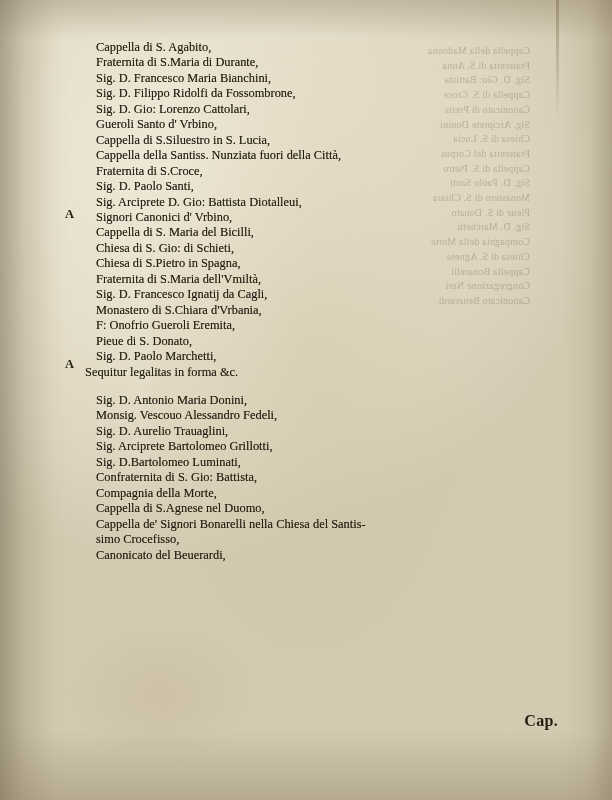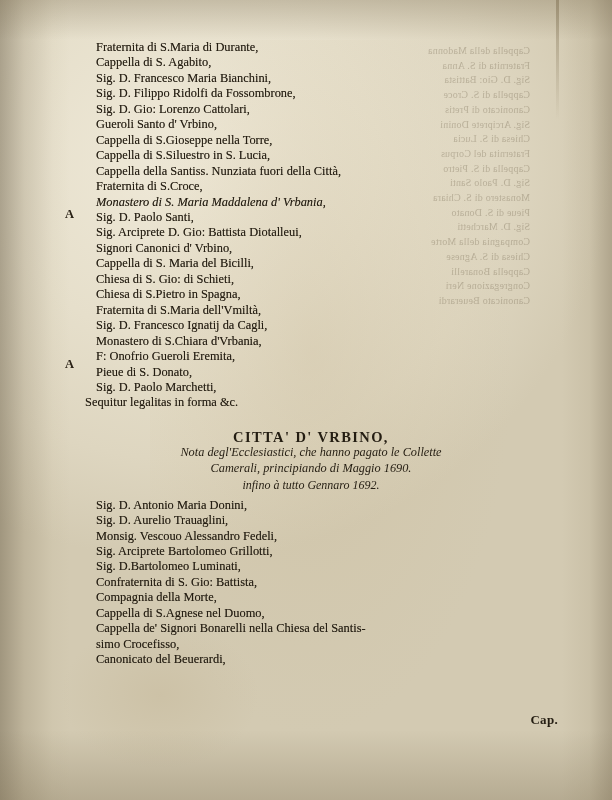--- a/index.html
+++ b/index.html
@@ -118,21 +118,21 @@
     font-weight: bold;
     color: #2a2217;
   }
   #mark-a1 { top: 207px; }
   #mark-a2 { top: 357px; }
 
   .catchword {
     position: absolute;
     right: 54px;
     top: 712px;
-    font-size: 13px;
+    font-size: 16px;
     font-weight: bold;
     color: #241d12;
     letter-spacing: 0.3px;
   }
 
   .title-block { margin-top: 10px; }
   .title-main {
     text-align: center;
     font-size: 14.5px;
     letter-spacing: 1.4px;
@@ -183,60 +183,52 @@
   <div class="right-edge-shadow"></div>
   <div class="top-edge-shadow"></div>
   <div class="bottom-edge-shadow"></div>
   <div class="fold-line"></div>
 
   <div class="margin-mark" id="mark-a1">A</div>
   <div class="margin-mark" id="mark-a2">A</div>
 
   <div class="text-block">
 
+    <div class="line">Cappella di S. Agabito,</div>
     <div class="line">Fraternita di S.Maria di Durante,</div>
-    <div class="line">Cappella di S. Agabito,</div>
     <div class="line">Sig. D. Francesco Maria Bianchini,</div>
     <div class="line">Sig. D. Filippo Ridolfi da Fossombrone,</div>
     <div class="line">Sig. D. Gio: Lorenzo Cattolari,</div>
     <div class="line">Gueroli Santo d' Vrbino,</div>
-    <div class="line">Cappella di S.Gioseppe nella Torre,</div>
     <div class="line">Cappella di S.Siluestro in S. Lucia,</div>
     <div class="line">Cappella della Santiss. Nunziata fuori della Città,</div>
     <div class="line">Fraternita di S.Croce,</div>
 
-    <div class="line italic">Monastero di S. Maria Maddalena d' Vrbania,</div>
     <div class="line">Sig. D. Paolo Santi,</div>
     <div class="line">Sig. Arciprete D. Gio: Battista Diotalleui,</div>
     <div class="line">Signori Canonici d' Vrbino,</div>
     <div class="line">Cappella di S. Maria del Bicilli,</div>
     <div class="line">Chiesa di S. Gio: di Schieti,</div>
     <div class="line">Chiesa di S.Pietro in Spagna,</div>
     <div class="line">Fraternita di S.Maria dell'Vmiltà,</div>
     <div class="line">Sig. D. Francesco Ignatij da Cagli,</div>
 
     <div class="line">Monastero di S.Chiara d'Vrbania,</div>
     <div class="line">F: Onofrio Gueroli Eremita,</div>
     <div class="line">Pieue di S. Donato,</div>
     <div class="line">Sig. D. Paolo Marchetti,</div>
 
     <div class="line" style="margin-left:-11px;">Sequitur legalitas in forma &amp;c.</div>
 
     <div class="gap-md"></div>
-    <div class="title-block">
-      <div class="title-main">CITTA' D' VRBINO,</div>
-      <div class="title-sub">Nota degl'Ecclesiastici, che hanno pagato le Collette</div>
-      <div class="title-sub">Camerali, principiando di Maggio 1690.</div>
-      <div class="title-sub3">infino à tutto Gennaro 1692.</div>
-    </div>
     <div class="gap-sm"></div>
 
     <div class="line">Sig. D. Antonio Maria Donini,</div>
+    <div class="line">Monsig. Vescouo Alessandro Fedeli,</div>
     <div class="line">Sig. D. Aurelio Trauaglini,</div>
-    <div class="line">Monsig. Vescouo Alessandro Fedeli,</div>
     <div class="line">Sig. Arciprete Bartolomeo Grillotti,</div>
     <div class="line">Sig. D.Bartolomeo Luminati,</div>
     <div class="line">Confraternita di S. Gio: Battista,</div>
     <div class="line">Compagnia della Morte,</div>
     <div class="line">Cappella di S.Agnese nel Duomo,</div>
     <div class="line">Cappella de' Signori Bonarelli nella Chiesa del Santis-</div>
     <div class="line">simo Crocefisso,</div>
     <div class="line">Canonicato del Beuerardi,</div>
   </div>
 

